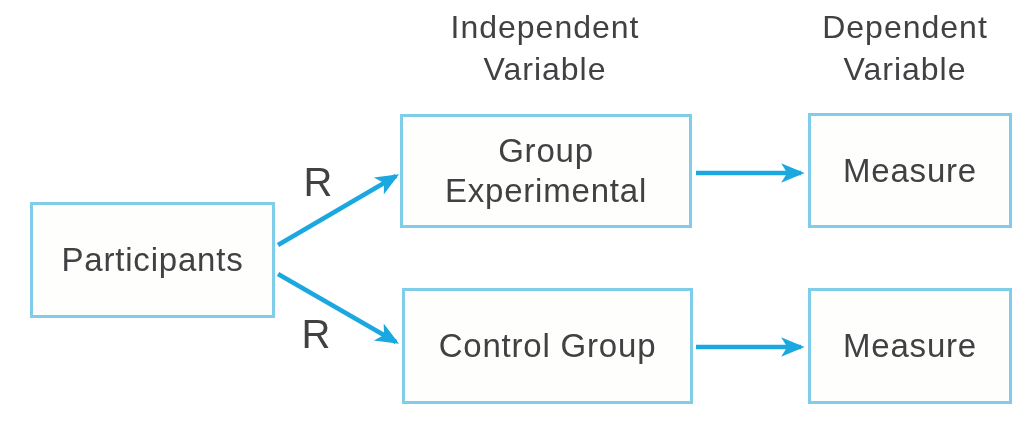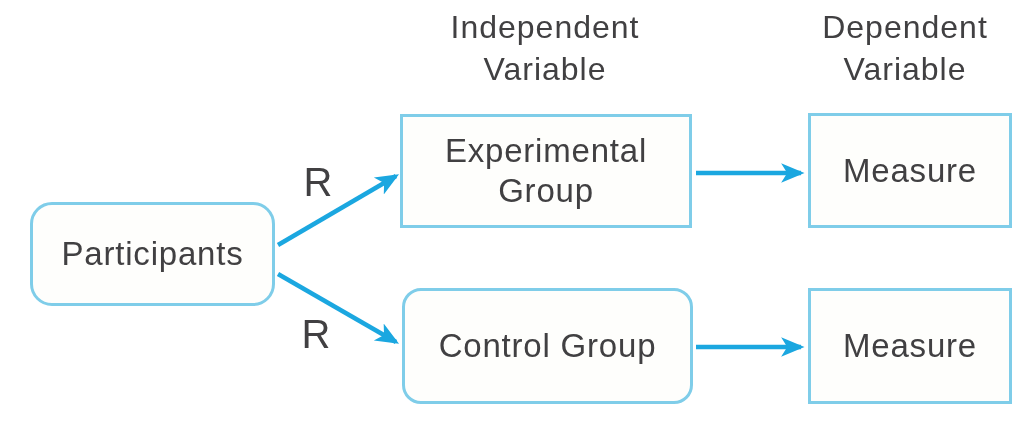--- a/index.html
+++ b/index.html
@@ -35,24 +35,24 @@
     border: 3px solid var(--box-border);
     background: var(--box-fill);
     display: flex; flex-direction: column;
     align-items: center; justify-content: center;
     text-align: center;
     font-size: 33px;
     letter-spacing: 0.8px;
     line-height: 40px;
     color: var(--text);
   }
-  .box-participants   { left: 30px;  top: 202px; width: 245px; height: 104px; border-radius: 22px; }
+  .box-participants   { left: 30px;  top: 202px; width: 245px; height: 116px; }
   .box-experimental   { left: 400px; top: 114px; width: 292px; height: 114px; }
   .box-measure-top    { left: 808px; top: 113px; width: 204px; height: 115px; }
-  .box-control        { left: 402px; top: 288px; width: 291px; height: 116px; border-radius: 19px; }
+  .box-control        { left: 402px; top: 288px; width: 291px; height: 116px; }
   .box-measure-bottom { left: 808px; top: 288px; width: 204px; height: 116px; }
   .col-header {
     position: absolute; top: 6px;
     width: 320px;
     text-align: center;
     font-size: 32px;
     letter-spacing: 1px;
     line-height: 42px;
     color: var(--text);
   }
@@ -96,22 +96,22 @@
   </svg>
 
   <div class="edge-label r-top">R</div>
   <div class="edge-label r-bottom">R</div>
 
   <div class="node-box box-participants">
     <div>Participants</div>
   </div>
 
   <div class="node-box box-experimental">
+    <div>Group</div>
     <div>Experimental</div>
-    <div>Group</div>
   </div>
 
   <div class="node-box box-measure-top">
     <div>Measure</div>
   </div>
 
   <div class="node-box box-control">
     <div>Control Group</div>
   </div>
 

